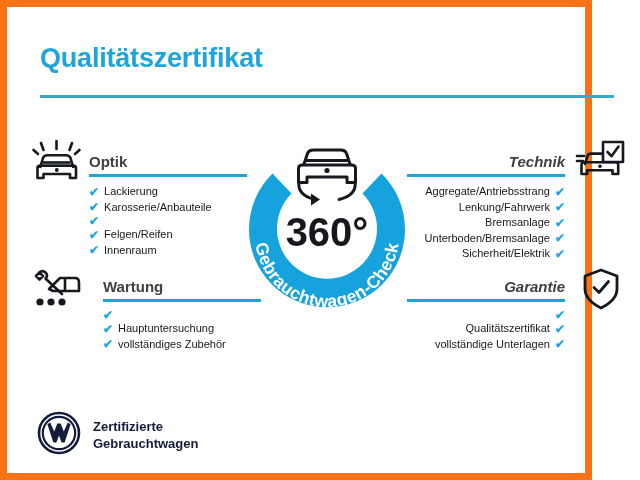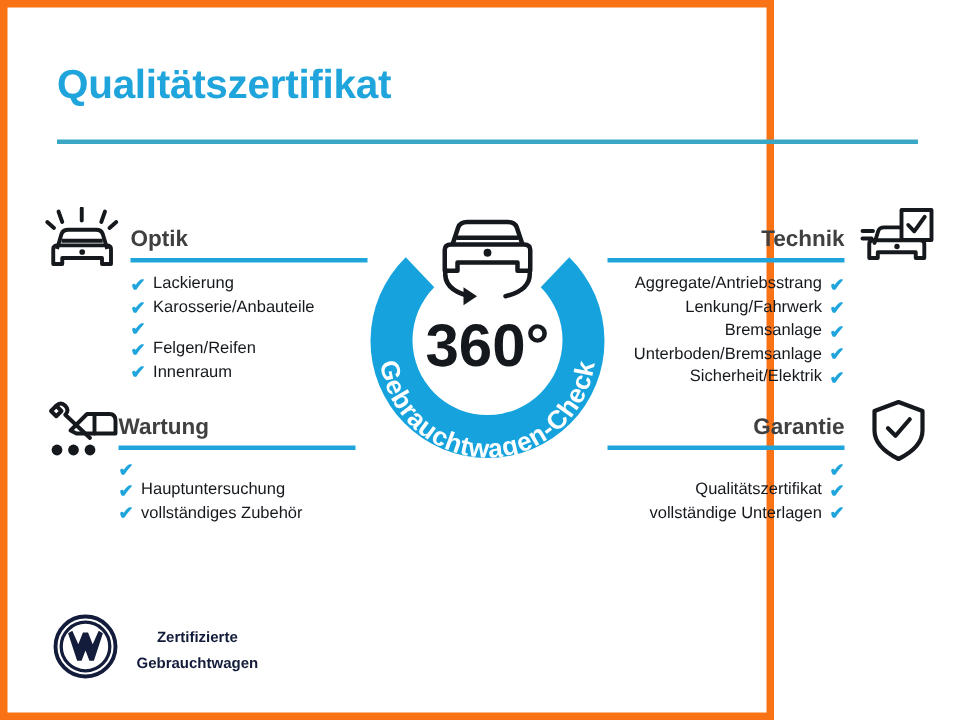--- a/index.html
+++ b/index.html
@@ -4,23 +4,23 @@
 <style>
   html,body{margin:0;padding:0;}
   body{
     width:640px;height:480px;
     background:#ffffff;
     font-family:"Liberation Sans", sans-serif;
     overflow:hidden;
   }
   #page{
     position:relative;
-    width:516px;height:480px;
+    width:592px;height:480px;
     box-sizing:border-box;
-    border:5px solid #f97316;
+    border:7px solid #f97316;
     background:#ffffff;
   }
 
   
   .title{
     position:absolute;
     left:33px;top:36px;
     font-size:27px;
     font-weight:bold;
     color:#1fa5dc;
@@ -74,28 +74,28 @@
     line-height:1;
   }
 
   
   .col-left .sec-title{left:0;}
   .col-left .sec-rule{width:100%;}
   .col-left .item{justify-content:flex-start;}
   .col-left .chk{margin-right:5px;}
 
   
-  .col-right .sec-title{right:0;}
+  .col-right .sec-title{right:0;font-style:italic;}
   .col-right .sec-rule{width:100%;}
   .col-right .item{justify-content:flex-end;}
   .col-right .chk{margin-left:5px;}
 
   
   #sec-optik   {left:82px; top:140px; width:158px;}
-  #sec-wartung {left:74px; top:265px; width:158px;}
+  #sec-wartung {left:96px; top:265px; width:158px;}
   #sec-technik {left:400px;top:140px; width:158px;}
   #sec-garantie{left:400px;top:265px; width:158px;}
 
   
   .sec-icon{position:absolute;}
   #icon-optik   {left:24px; top:133px;}
   #icon-wartung {left:22px; top:259px;}
   #icon-technik {left:568px;top:133px;}
   #icon-garantie{left:574px;top:260px;}
 
@@ -109,26 +109,25 @@
 
   
   #footer{
     position:absolute;
     left:30px;top:404px;
     display:flex;
     align-items:center;
   }
   #footer .vw-mark{margin-right:12px;}
   .foot-text{
-    font-size:10px;
+    font-size:13px;
     font-weight:bold;
     color:#131c3a;
     line-height:17px;
     white-space:nowrap;
-    text-align:center;
   }
 </style>
 </head>
 <body>
 
 <div id="page">
 
   <div class="title">Qualitätszertifikat</div>
   <div class="title-rule"></div>
 

